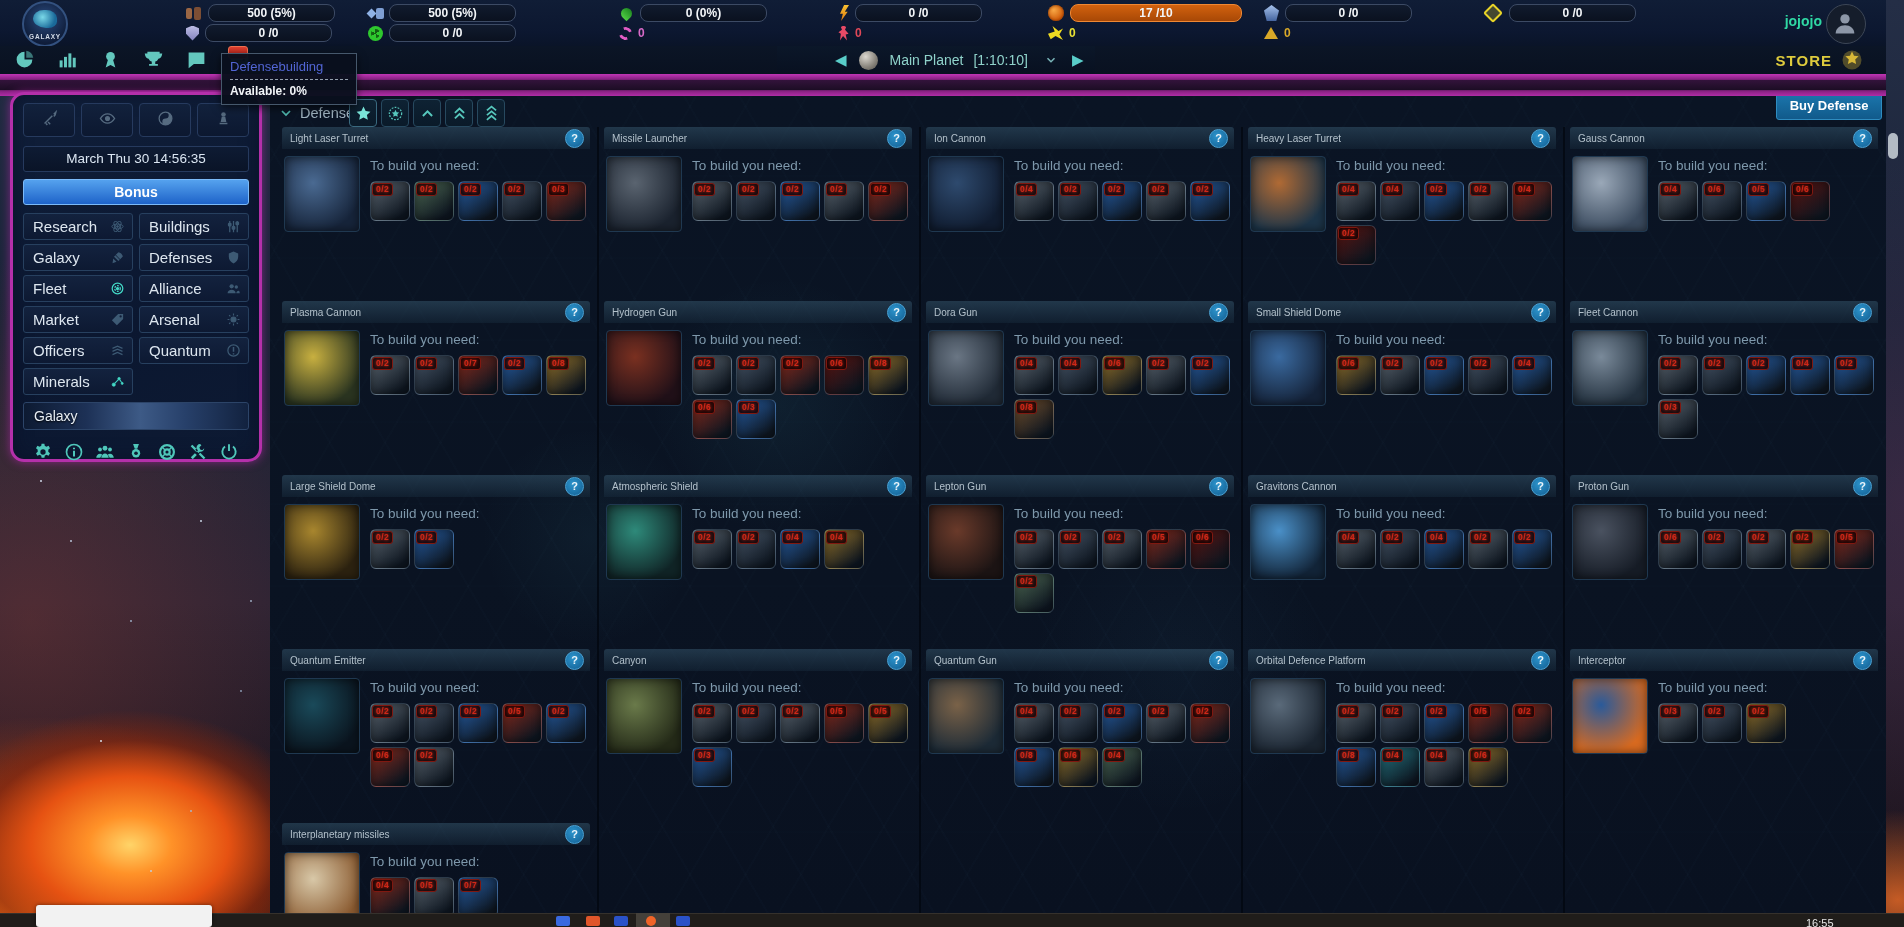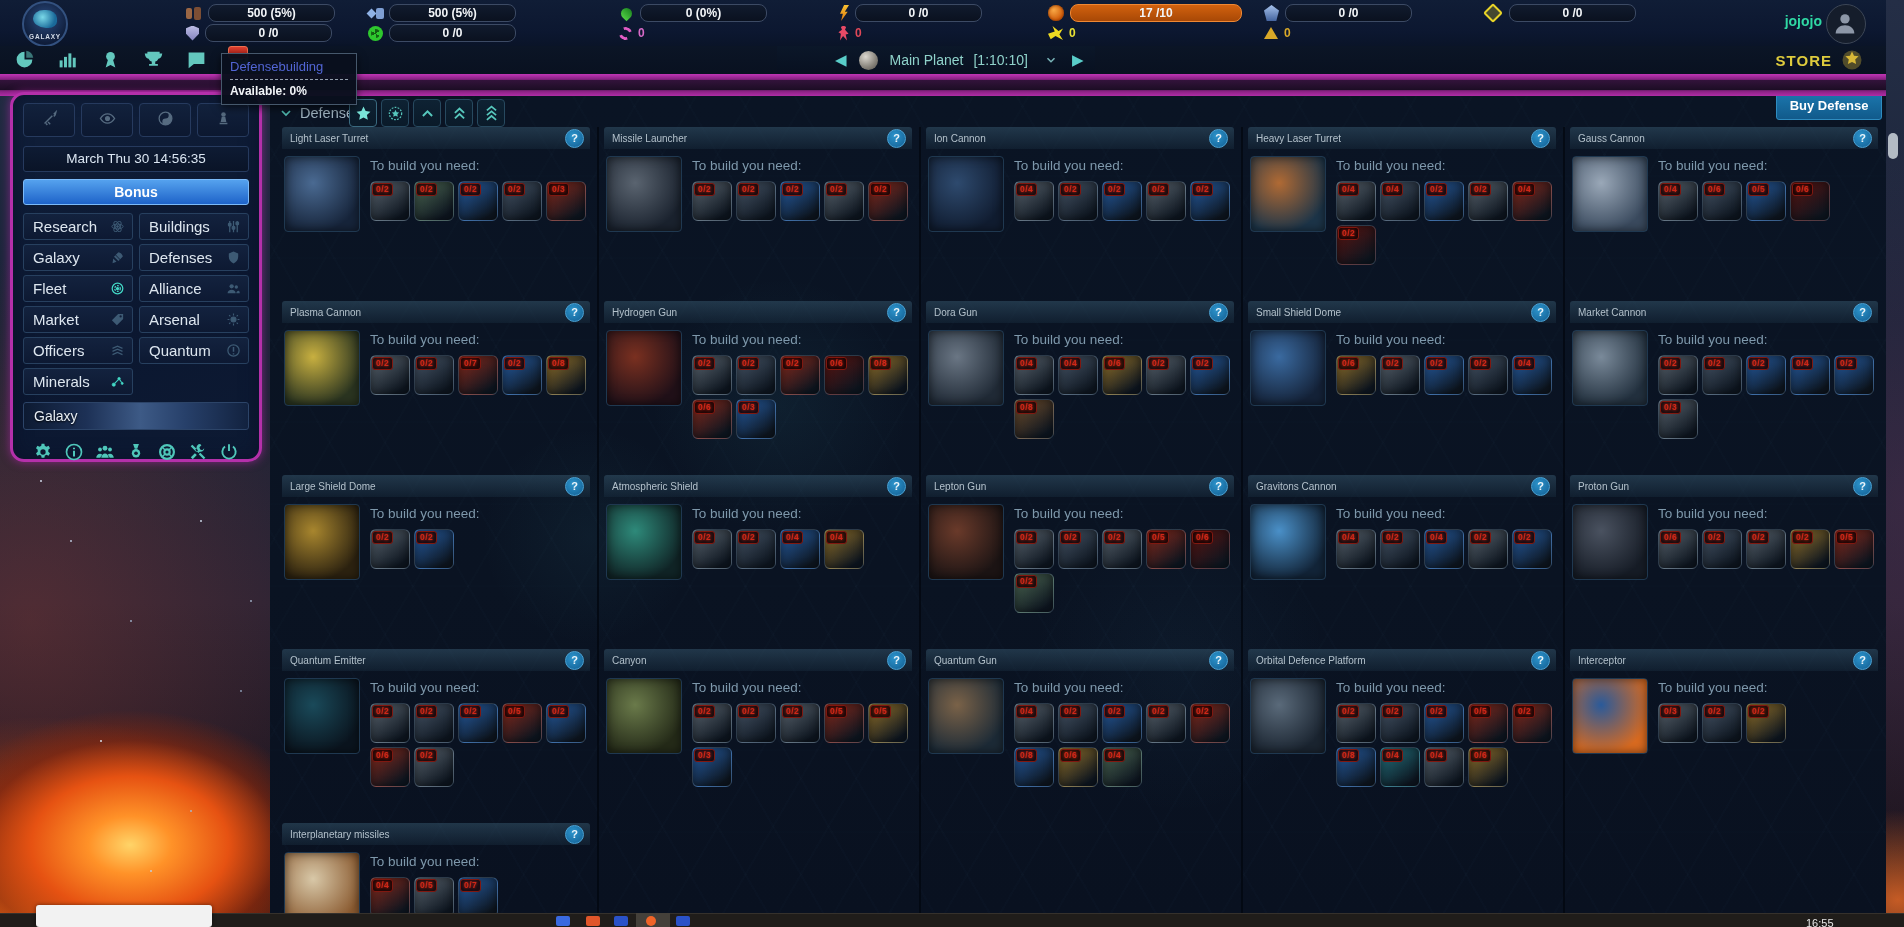--- a/index.html
+++ b/index.html
@@ -746,21 +746,21 @@
               </div>
               <div class="req" style="background: linear-gradient(145deg, rgb(39, 96, 168), rgb(13, 21, 31) 85%);">
                 <span class="badge">0/4</span>
               </div>
             </div>
           </div>
         </div>
       </div>
       <div class="card">
         <div class="card-title">
-          <span class="ct-label">Market Cannon</span>
+          <span class="ct-label">Fleet Cannon</span>
           <span class="help">?</span>
         </div>
         <div class="card-body">
           <div class="thumb" style="background: radial-gradient(circle at 38% 35%, rgb(122, 138, 154), rgb(34, 48, 62) 75%);"></div>
           <div class="reqcol">
             <div class="tbn">To build you need:</div>
             <div class="reqs">
               <div class="req" style="background: linear-gradient(145deg, rgb(93, 104, 114), rgb(13, 21, 31) 85%);">
                 <span class="badge">0/2</span>
               </div>

